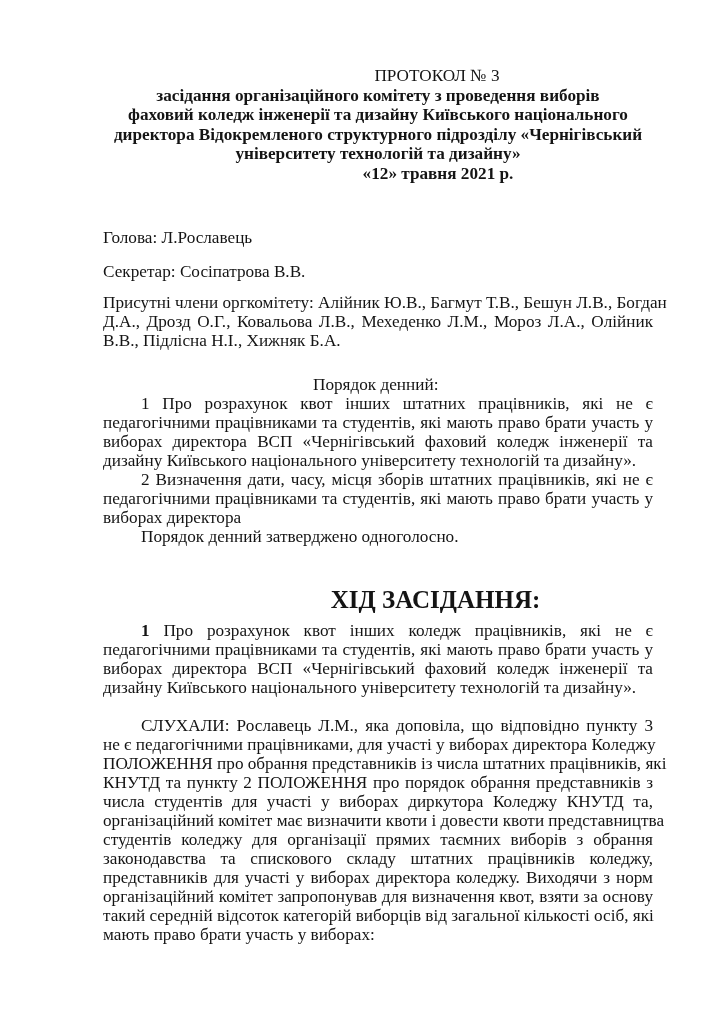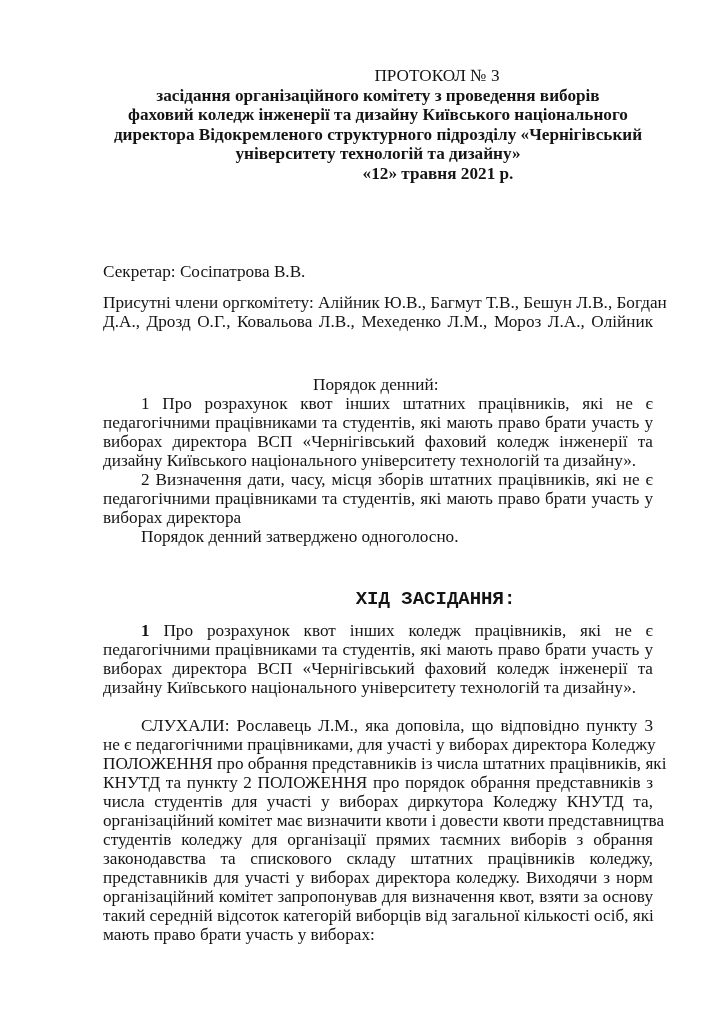--- a/index.html
+++ b/index.html
@@ -21,45 +21,49 @@
     .title-block .line { height: 19.5px; line-height: 19.5px; }
     .t0 { padding-left: 118px; text-align: center; }
     .t5 { padding-left: 120px; text-align: center; }
     .head { top: 228px; }
     .sec { top: 262px; }
     .present { top: 293px; }
     .agenda { top: 375px; }
     .hid-title { top: 590px; }
     .item1 { top: 621px; }
     .heard { top: 716px; }
-    .hid-title .line { font-size: 19px; padding-left: 115px; font-family: Liberation Mono, monospace; }
+    .hid-title .line { font-size: 25px; padding-left: 115px; }
     span.num { font-weight: bold; }
   </style>
 </head>
 <body>
 
 <div class="page">
 
   <div class="block title-block">
     <div class="line t0">ПРОТОКОЛ № 3</div>
     <div class="line bold center">засідання організаційного комітету з проведення виборів</div>
     <div class="line bold center">фаховий коледж інженерії та дизайну Київського національного</div>
     <div class="line bold center">директора Відокремленого структурного підрозділу «Чернігівський</div>
     <div class="line bold center">університету технологій та дизайну»</div>
     <div class="line bold t5">«12» травня 2021 р.</div>
   </div>
 
+  <div class="block head">
+    <div class="line">Голова:  Л.Рославець</div>
+  </div>
 
   <div class="block sec">
     <div class="line">Секретар: Сосіпатрова В.В.</div>
   </div>
 
   <div class="block present">
     <div class="line just">Присутні члени оргкомітету: Алійник Ю.В., Багмут Т.В., Бешун Л.В., Богдан</div>
     <div class="line just">Д.А., Дрозд О.Г., Ковальова Л.В., Мехеденко Л.М., Мороз Л.А., Олійник</div>
+    <div class="line last">В.В., Підлісна Н.І., Хижняк Б.А.</div>
   </div>
 
   <div class="block agenda">
     <div class="line" style="padding-left:210px;">Порядок денний:</div>
     <div class="line just" style="padding-left:38px;">1 Про розрахунок квот інших штатних працівників, які не є</div>
     <div class="line just">педагогічними працівниками та студентів, які мають право брати участь у</div>
     <div class="line just">виборах директора ВСП «Чернігівський фаховий коледж інженерії та</div>
     <div class="line last">дизайну Київського національного університету технологій та дизайну».</div>
     <div class="line just" style="padding-left:38px;">2 Визначення дати, часу, місця зборів  штатних працівників, які не є</div>
     <div class="line just">педагогічними працівниками та студентів, які мають право брати участь у</div>

